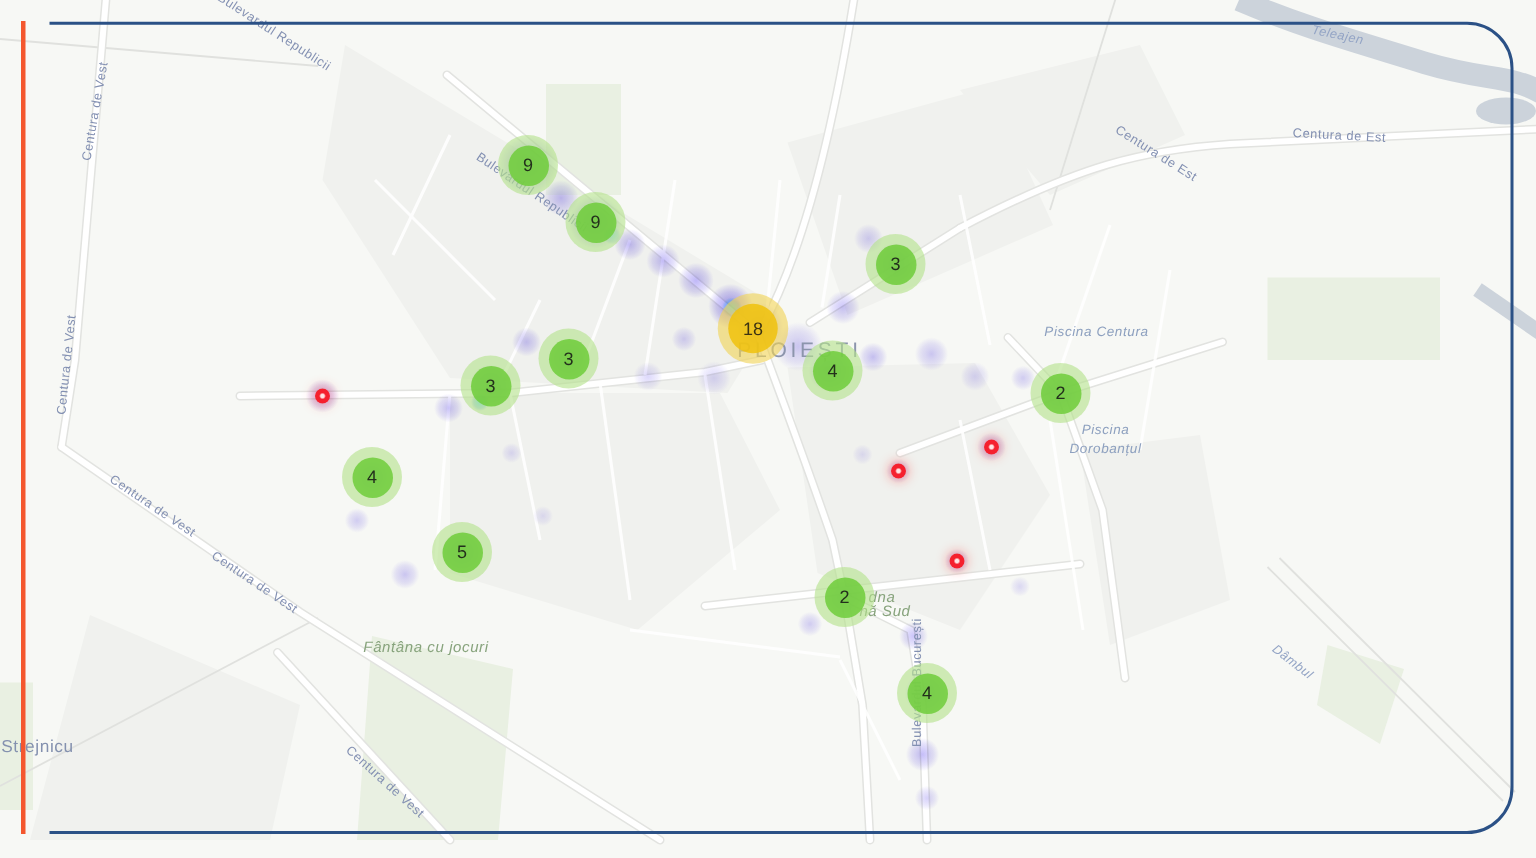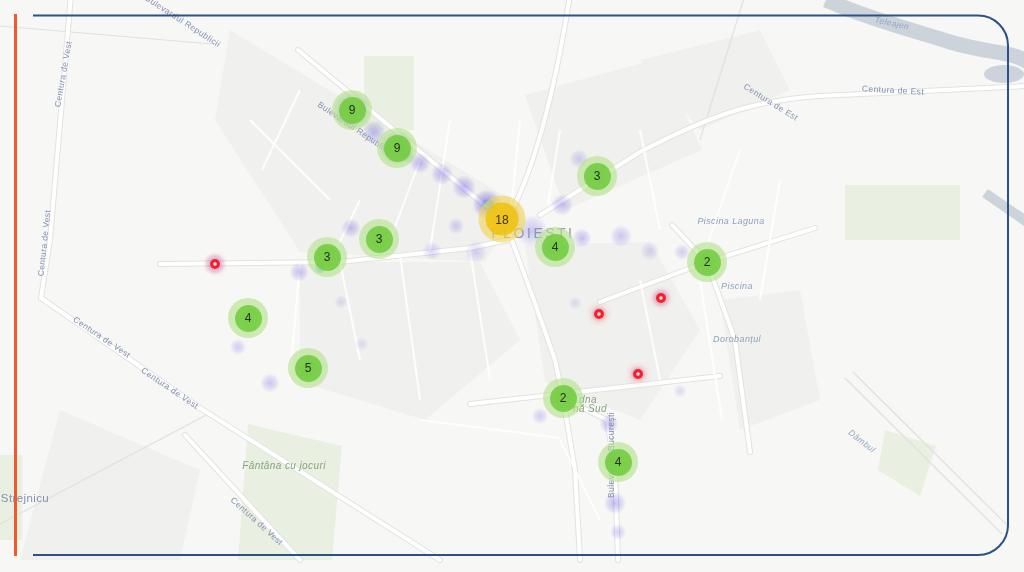--- a/index.html
+++ b/index.html
@@ -180,24 +180,24 @@
       <span class="mlabel road" style="left: 102px; top: 337px; transform: translate(-50%, -50%) rotate(34deg);">Centura de Vest</span>
       <span class="mlabel road" style="left: 170px; top: 388px; transform: translate(-50%, -50%) rotate(34deg);">Centura de Vest</span>
       <span class="mlabel road" style="left: 257px; top: 521px; transform: translate(-50%, -50%) rotate(42deg);">Centura de Vest</span>
       <span class="mlabel road" style="left: 183px; top: 21px; transform: translate(-50%, -50%) rotate(33deg);">Bulevardul Republicii</span>
       <span class="mlabel road" style="left: 355px; top: 128px; transform: translate(-50%, -50%) rotate(34deg);">Bulevardul Republicii</span>
       <span class="mlabel road" style="left: 611px; top: 455px; transform: translate(-50%, -50%) rotate(-90deg);">Bulevardul București</span>
       <span class="mlabel road" style="left: 771px; top: 102px; transform: translate(-50%, -50%) rotate(32deg);">Centura de Est</span>
       <span class="mlabel road" style="left: 893px; top: 90px; transform: translate(-50%, -50%) rotate(3deg);">Centura de Est</span>
       <span class="mlabel water" style="left: 892px; top: 23px; transform: translate(-50%, -50%) rotate(12deg);">Teleajen</span>
       <span class="mlabel water" style="left: 862px; top: 441px; transform: translate(-50%, -50%) rotate(38deg);">Dâmbul</span>
-      <span class="mlabel poi" style="left: 731px; top: 221px; transform: translate(-50%, -50%) rotate(0deg);">Piscina Laguna</span>
+      <span class="mlabel poi" style="left: 731px; top: 221px; transform: translate(-50%, -50%) rotate(0deg);">Piscina Centura</span>
       <span class="mlabel poi" style="left: 737px; top: 286px; transform: translate(-50%, -50%) rotate(0deg); text-align: center;">Piscina</span>
-      <span class="mlabel poi" style="left: 737px; top: 299px; transform: translate(-50%, -50%) rotate(0deg); margin-top: 40px;">Dorobanțul</span>
-      <span class="mlabel park" style="left: 284px; top: 465px; transform: translate(-50%, -50%) rotate(0deg); font-style: italic;">Fântâna cu jocuri</span>
+      <span class="mlabel poi" style="left: 737px; top: 299px; transform: translate(-50%, -50%) rotate(0deg);">Dorobanțul</span>
+      <span class="mlabel park" style="left: 284px; top: 432px; transform: translate(-50%, -50%) rotate(0deg); font-style: italic;">Fântâna cu jocuri</span>
       <span class="mlabel park" style="left: 588px; top: 399px; transform: translate(-50%, -50%) rotate(0deg);">dna</span>
       <span class="mlabel park" style="left: 590px; top: 408px; transform: translate(-50%, -50%) rotate(0deg);">nă Sud</span>
     </div>
 
   <div id="marker-layer">
       <div class="pt" style="left: 215px; top: 264px;"></div>
       <div class="pt" style="left: 661px; top: 298px;"></div>
       <div class="pt" style="left: 599px; top: 314px;"></div>
       <div class="pt" style="left: 638px; top: 374px;"></div>
       <div class="cluster green" style="left: 352px; top: 110px;">

